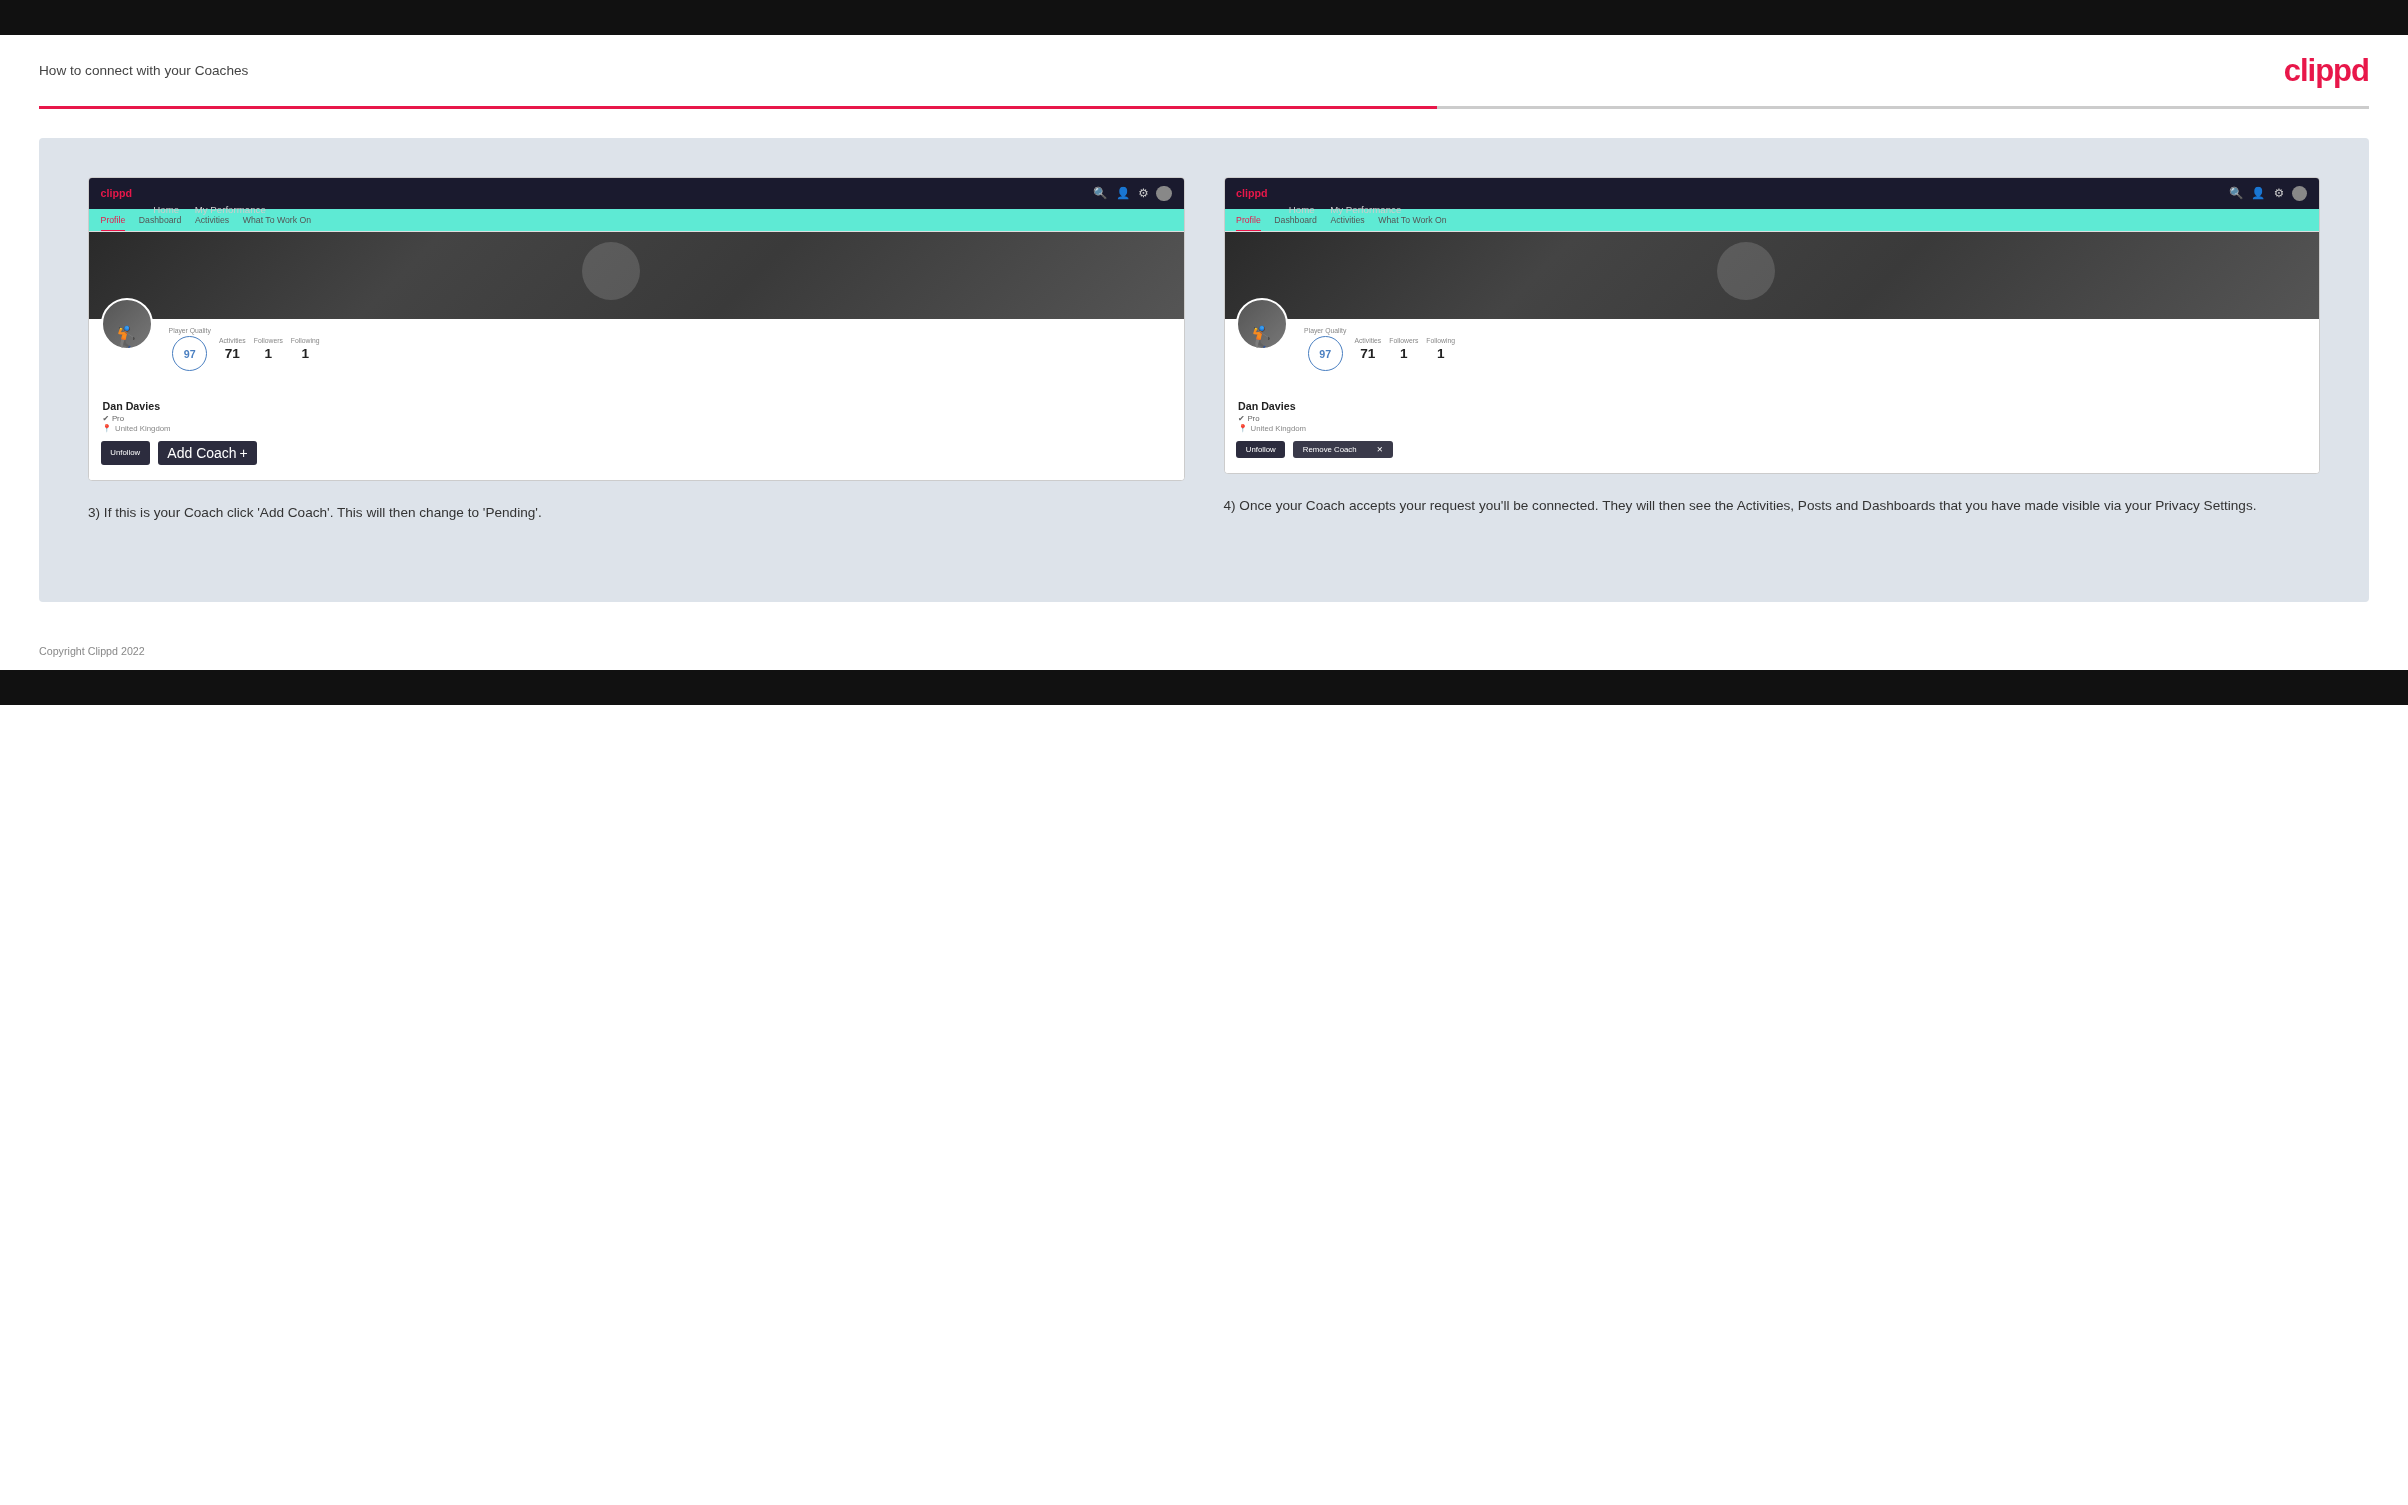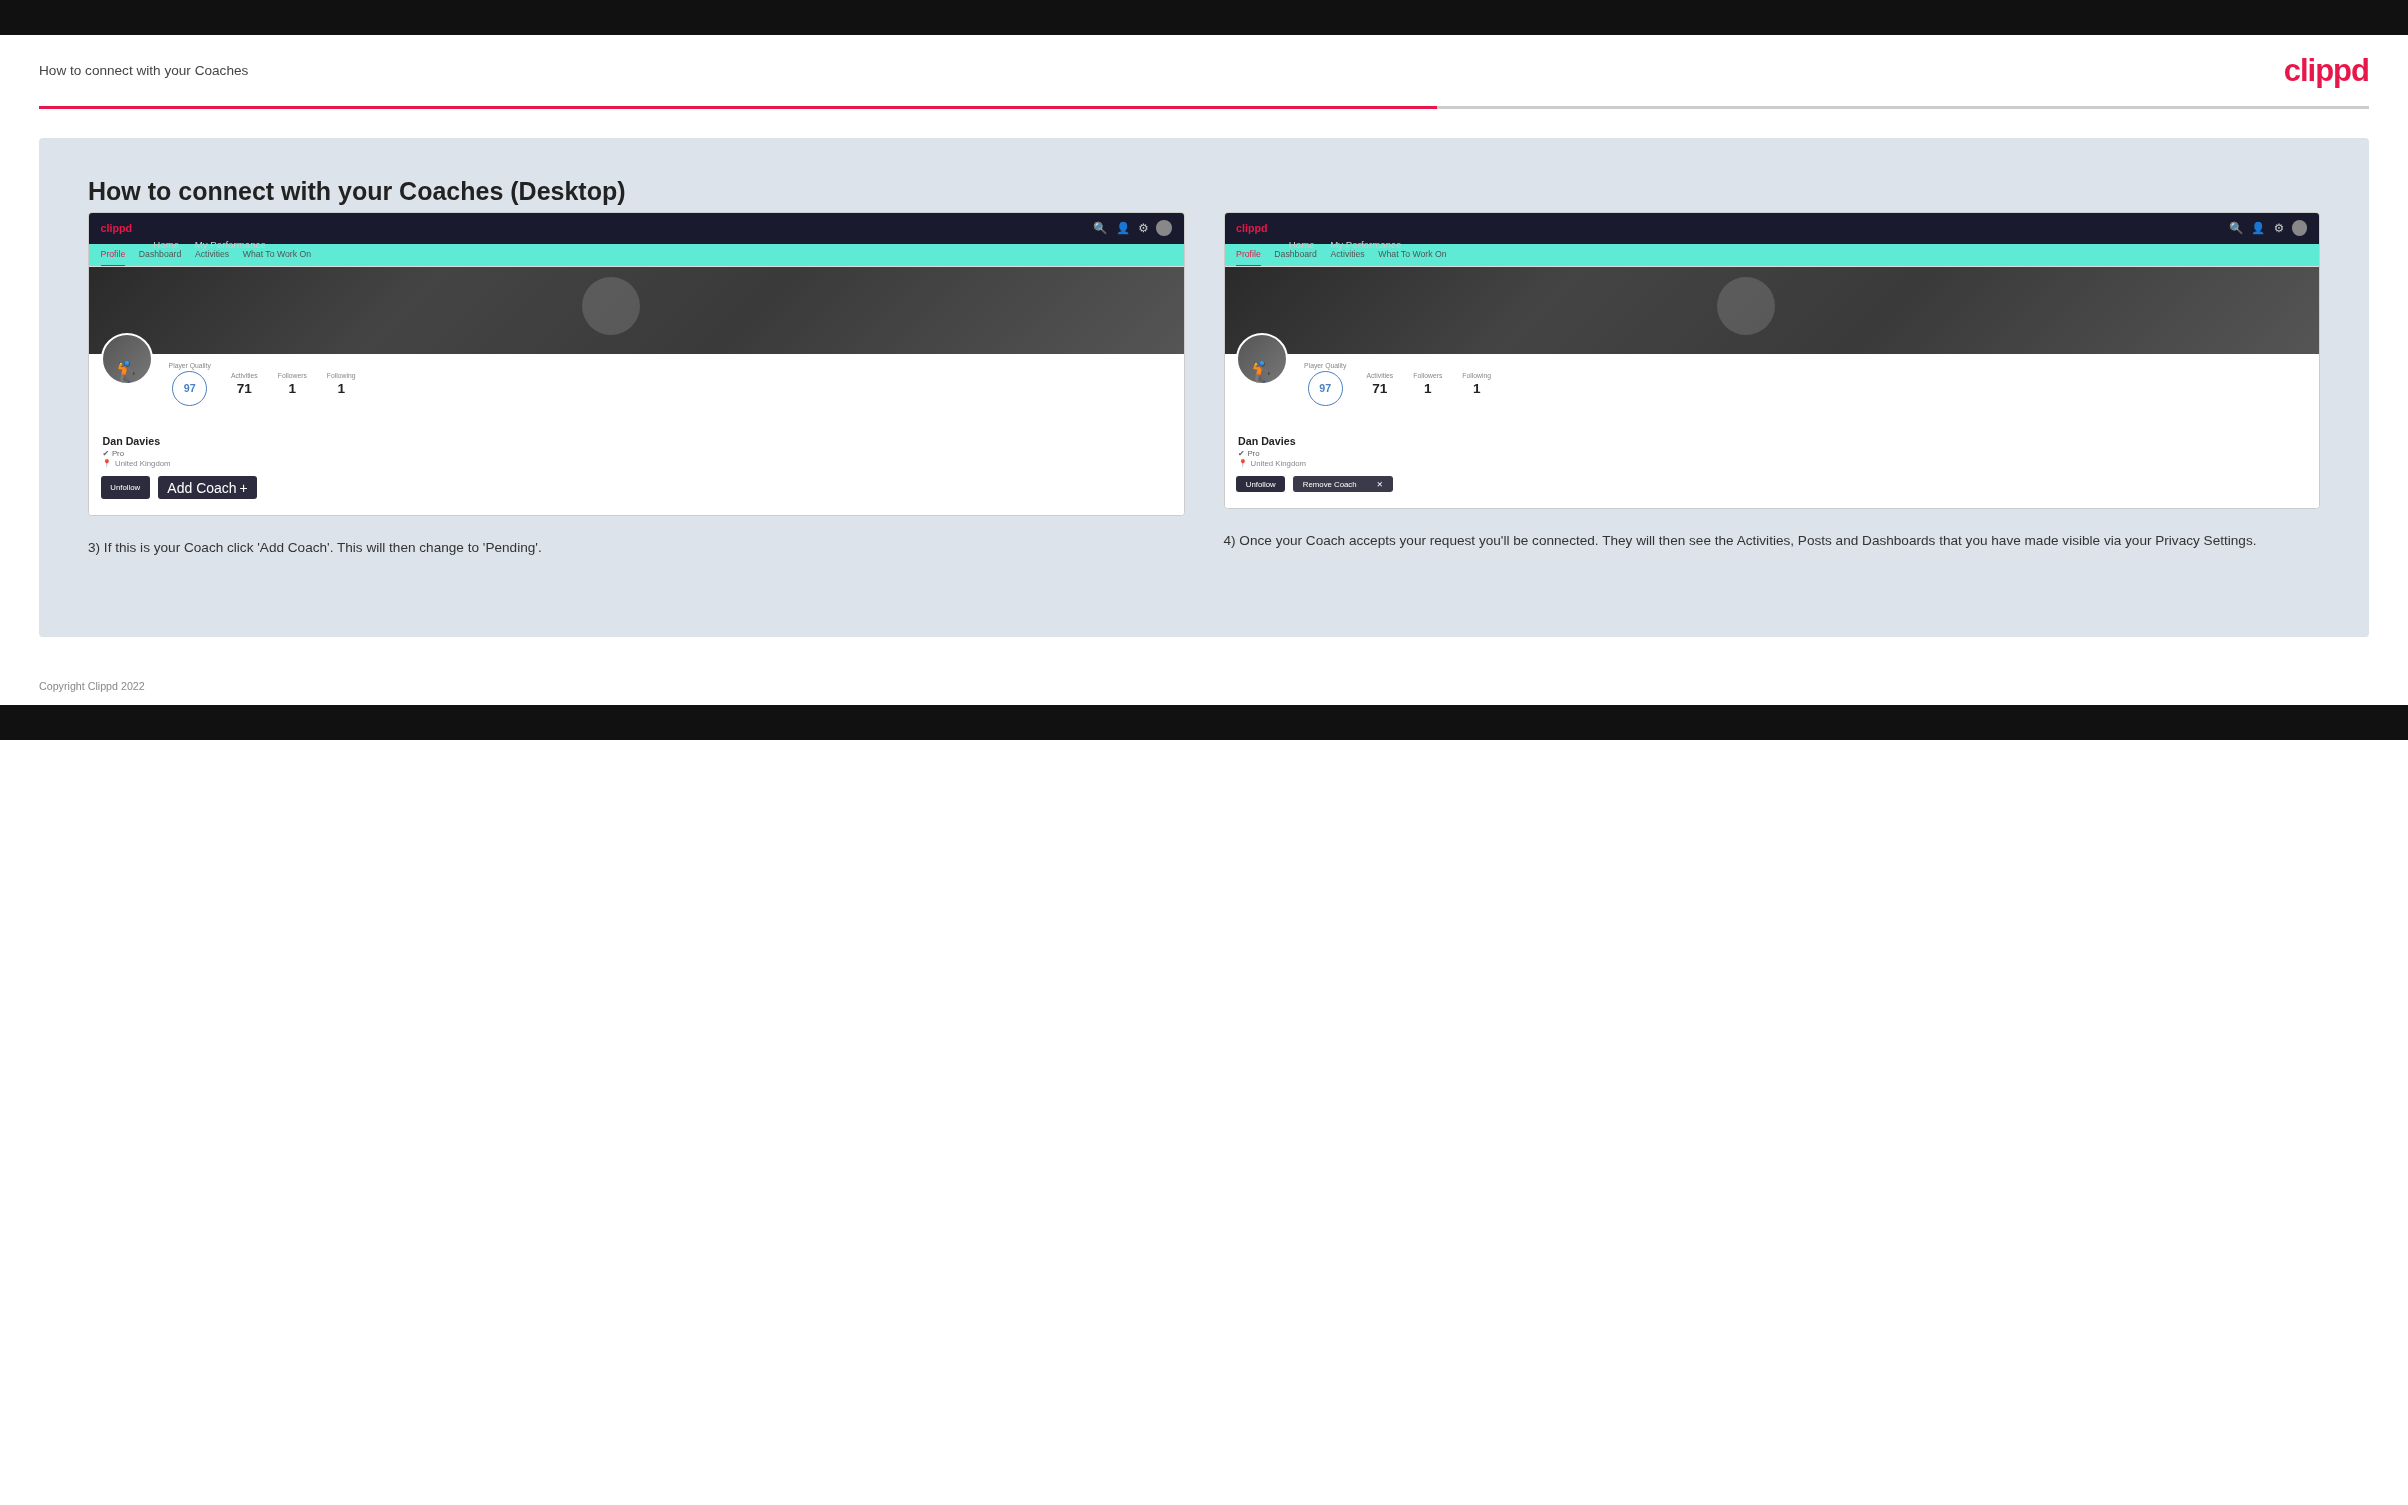--- a/index.html
+++ b/index.html
@@ -182,21 +182,21 @@
       font-size: 23px;
       line-height: 1;
       margin-bottom: -1.9px;
     }
 
     .mock-stats-row {
       display: flex;
       align-items: center;
       margin-left: 68px;
       margin-top: 0;
-      gap: 20px;
+      gap: 8px;
     }
     .mock-stat {
       text-align: center;
     }
     .mock-stat-label {
       font-size: 6.8px;
       color: #888;
       margin-bottom: 1.9px;
     }
     .mock-stat-value {
@@ -310,21 +310,20 @@
 <div class="top-bar"></div>
 
 <div class="header">
   <span class="header-title">How to connect with your Coaches</span>
   <span class="logo-text">clippd</span>
 </div>
 
 <div class="divider"></div>
 
 <div class="main-content">
-  <div class="page-heading">How to connect with your Coaches (Desktop)</div>
 
   <div class="screenshots-row">
 
     <div class="screenshot-col">
       <div class="screenshot-mockup">
 
         <div class="mock-nav">
           <span class="mock-logo">clippd</span>
           <span class="mock-nav-item">Home</span>
           <span class="mock-nav-item">My Performance</span>

